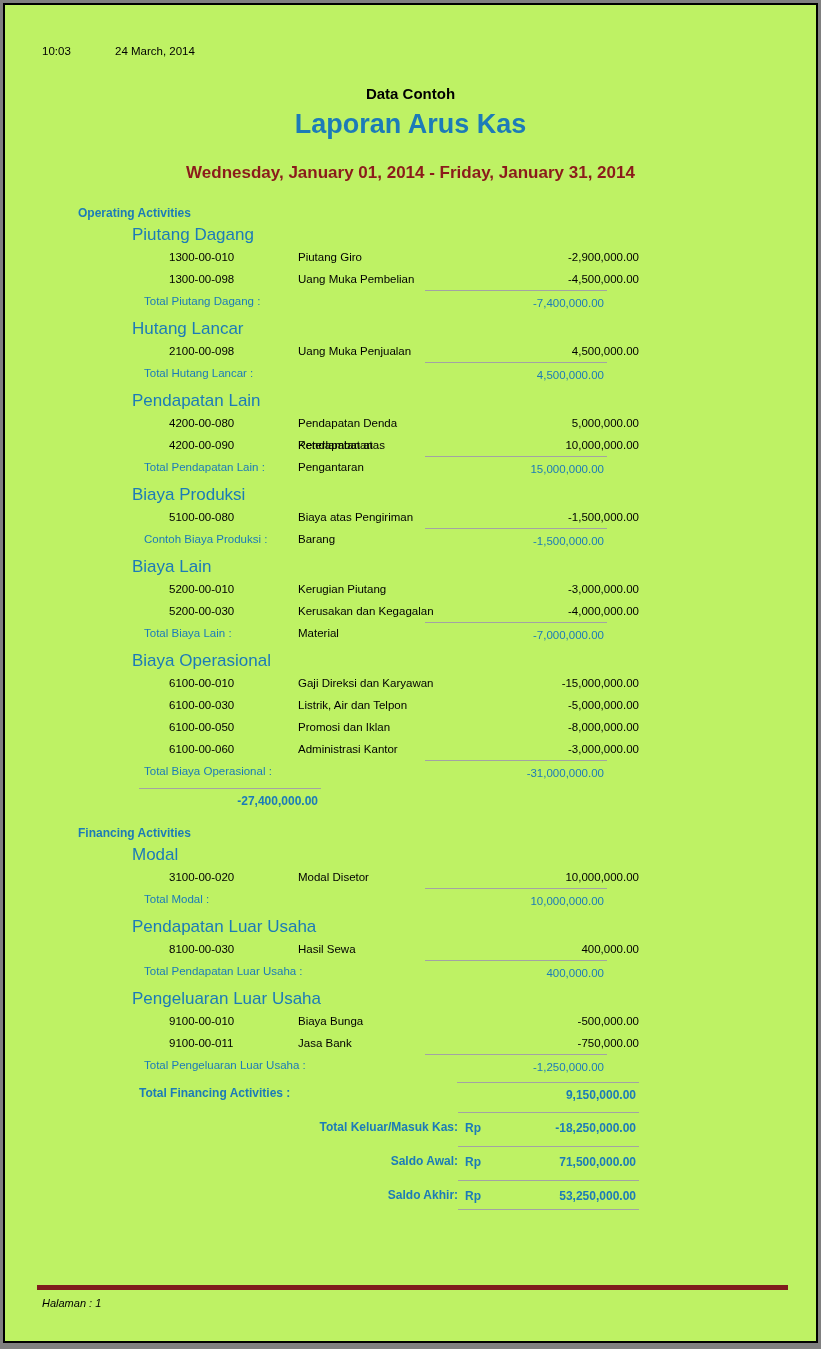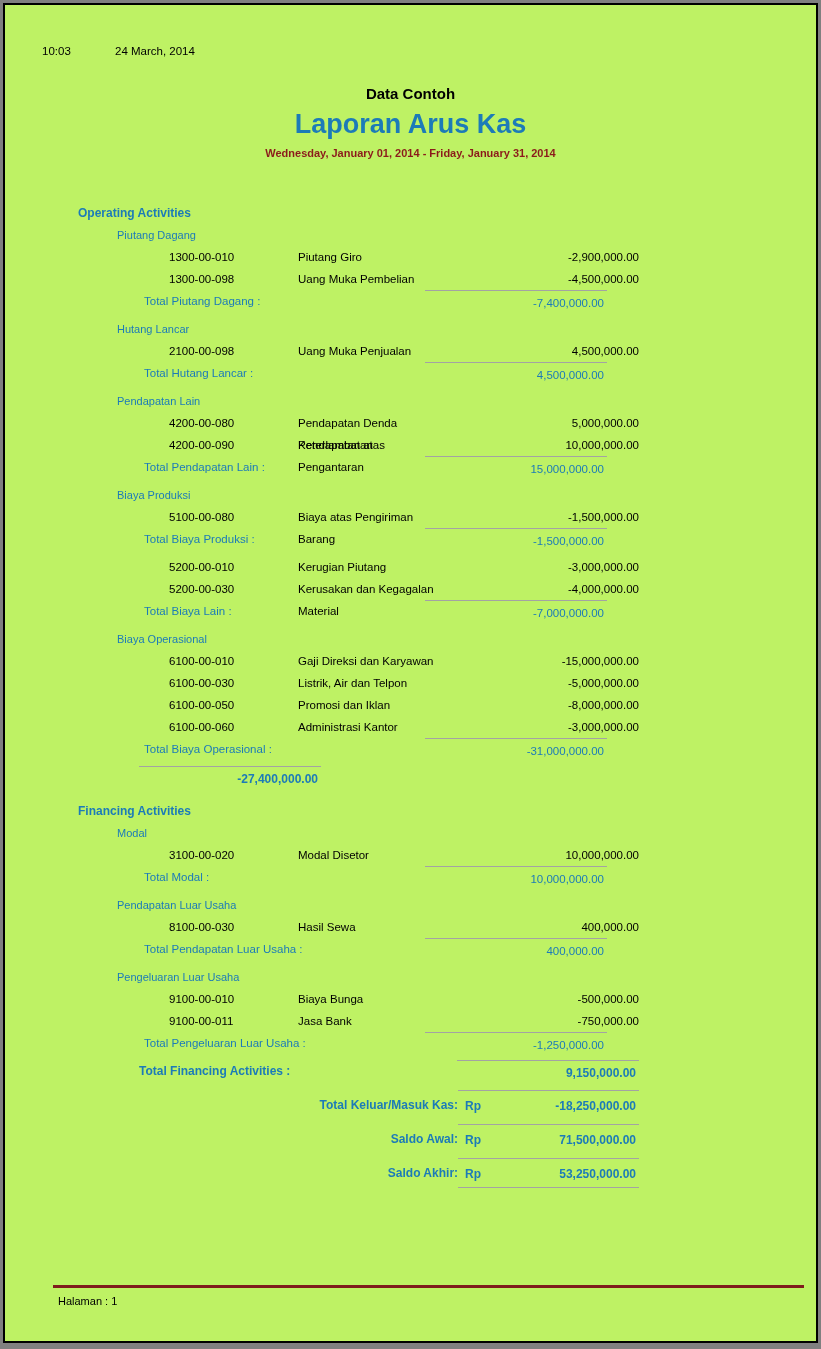--- a/index.html
+++ b/index.html
@@ -23,31 +23,31 @@
     font-size: 11.5px; color: #000;
   }
   .print-time { width: 73px; }
   
   .title-block {
     position: absolute; top: 80px; left: 0; right: 0;
     text-align: center;
   }
   .company-name { font-size: 15px; font-weight: bold; color: #000; }
   .report-title { font-size: 27px; font-weight: bold; color: #1C7BB8; margin-top: 7px; }
-  .report-period { font-size: 11px; font-weight: bold; color: #8B1B1B; margin-top: 7px; }
+  .report-period { font-size: 17px; font-weight: bold; color: #8B1B1B; margin-top: 23px; }
   
   .report { position: absolute; top: 197px; left: 73px; width: 570px; }
   .section-header {
     height: 22px; line-height: 22px;
     font-size: 12px; font-weight: bold; color: #1C7BB8;
   }
   .group { margin-bottom: 6px; }
   .group-name {
-    height: 22px; line-height: 22px; margin-left: 39px;
-    font-size: 11px; color: #1C7BB8;
+    height: 22px; line-height: 22px; margin-left: 54px;
+    font-size: 17px; color: #1C7BB8;
   }
   .acct-row {
     display: flex; height: 22px; line-height: 22px;
     margin-left: 91px; width: 470px;
     font-size: 11.5px; color: #000; gap: 36px;
   }
   .acct-code { width: 93px; }
   .acct-name { flex: 1; }
   .acct-amt { width: 150px; text-align: right; }
   .gtotal-row {
@@ -78,22 +78,23 @@
     width: 172px; display: flex;
     border-top: 1px solid #A3A3A3;
     padding: 8px 3px 0 7px;
   }
   .sum-row:last-child { height: 30px; }
   .sum-row:last-child .sum-box { border-bottom: 1px solid #A3A3A3; }
   .sum-rp { flex: 1; text-align: left; }
   .sum-amt { text-align: right; margin-left: 36px; }
   
   .page-footer {
-    position: absolute; top: 1280px; left: 48px; width: 751px;
-    border-top: 3px solid #7f1d1d;
+    position: absolute; top: 1280px; left: 32px; width: 751px;
+    border-top: 5px solid #7f1d1d;
+    font-style: italic;
   }
   .page-footer .footer-text {
     padding: 7px 0 0 5px;
     font-size: 11px; color: #000;
   }
 </style>
 </head>
 <body>
 
 <div class="page">
@@ -164,26 +165,27 @@
       </div>
 
       <div class="group">
         <div class="group-name">Biaya Produksi</div>
         <div class="acct-row">
           <span class="acct-code">5100-00-080</span>
           <span class="acct-name">Biaya atas Pengiriman Barang</span>
           <span class="acct-amt">-1,500,000.00</span>
         </div>
         <div class="gtotal-row">
-          <span class="gtotal-label">Total Biaya Produksi :</span>
+          <span class="gtotal-label">Contoh Biaya Produksi :</span>
           <span class="amt-ruled">-1,500,000.00</span>
         </div>
       </div>
 
       <div class="group">
+        <div class="group-name">Biaya Lain</div>
         <div class="acct-row">
           <span class="acct-code">5200-00-010</span>
           <span class="acct-name">Kerugian Piutang</span>
           <span class="acct-amt">-3,000,000.00</span>
         </div>
         <div class="acct-row">
           <span class="acct-code">5200-00-030</span>
           <span class="acct-name">Kerusakan dan Kegagalan Material</span>
           <span class="acct-amt">-4,000,000.00</span>
         </div>

